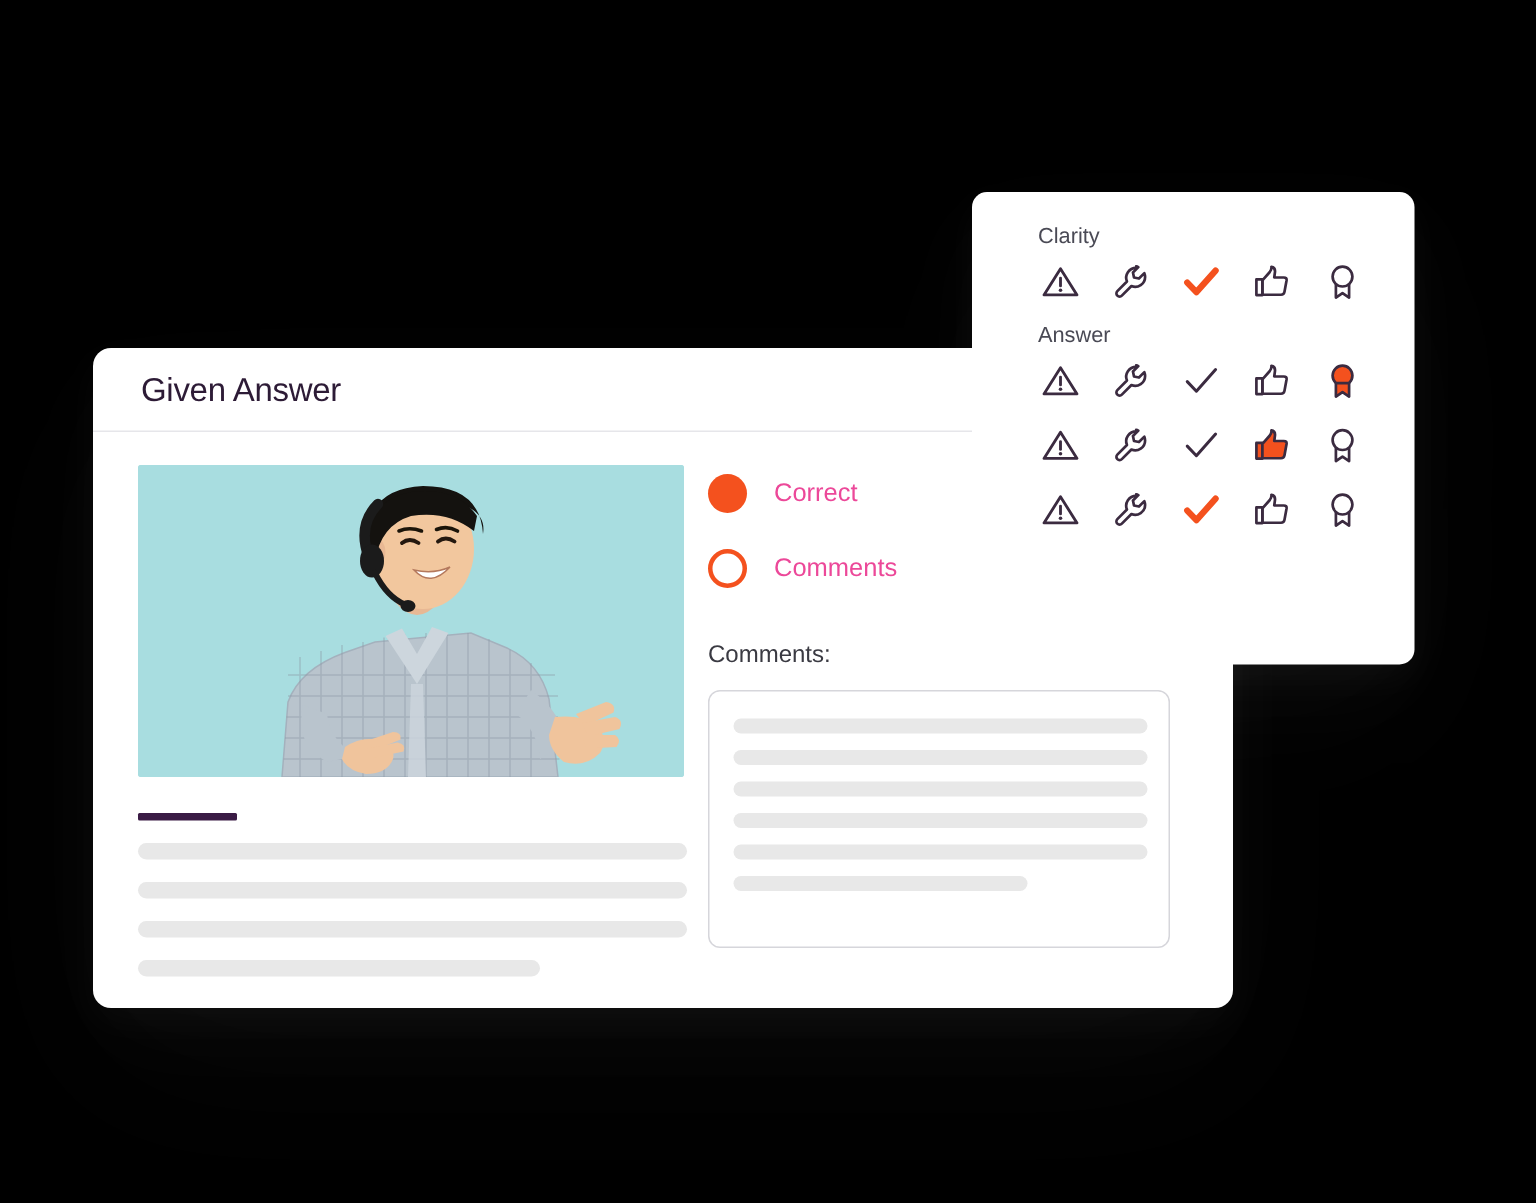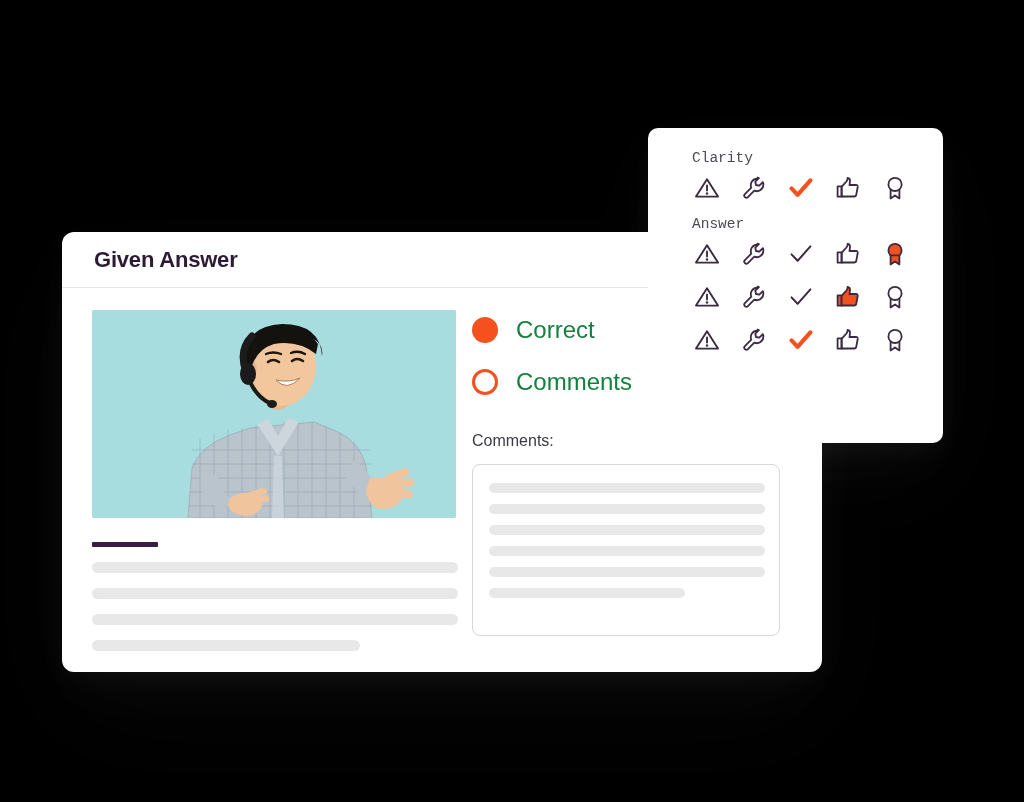--- a/index.html
+++ b/index.html
@@ -29,21 +29,21 @@
     overflow: hidden;
   }
   #card-header {
     height: 56px;
     border-bottom: 1px solid #e6e6ea;
     display: flex; align-items: center;
     padding-left: 32px;
   }
   #card-title {
     font-size: 22px;
-    font-weight: bold;
+    font-weight: normal;
     color: #2d1b36;
     letter-spacing: -0.2px;
   }
   #card-body {
     display: flex;
     padding: 22px 0 0 0;
     height: calc(100% - 56px);
   }
 
   
@@ -86,22 +86,22 @@
   }
   .radio {
     width: 26px; height: 26px;
     border-radius: 50%;
     flex: 0 0 auto;
   }
   .radio.filled { background: #f4511e; }
   .radio.hollow { border: 3.5px solid #f4511e; background: #ffffff; }
   .choice-label {
     margin-left: 18px;
-    font-size: 24px;
-    color: #15803d;
+    font-size: 17px;
+    color: #ec4899;
   }
   #choices { padding-top: 6px; }
 
   #comments-label {
     margin-top: 36px;
     font-size: 16px;
     color: #3a3a42;
   }
   #comments-box {
     margin-top: 14px;
@@ -125,21 +125,21 @@
     left: 648px; top: 128px;
     width: 295px; height: 315px;
     background: #ffffff;
     border-radius: 10px;
     box-shadow:
       0 10px 26px rgba(255,255,255,0.04),
       0 24px 64px rgba(255,255,255,0.03),
       0 40px 110px rgba(255,255,255,0.022);
     padding: 22px 0 0 44px;
   }
-  .criterion { margin-bottom: 13px; font-family: Liberation Mono, monospace; }
+  .criterion { margin-bottom: 13px; }
   .criterion-label {
     font-size: 14.5px;
     color: #4a4a55;
     margin-bottom: 7px;
   }
   .icon-row {
     display: flex;
     align-items: center;
     gap: 17px;
   }

